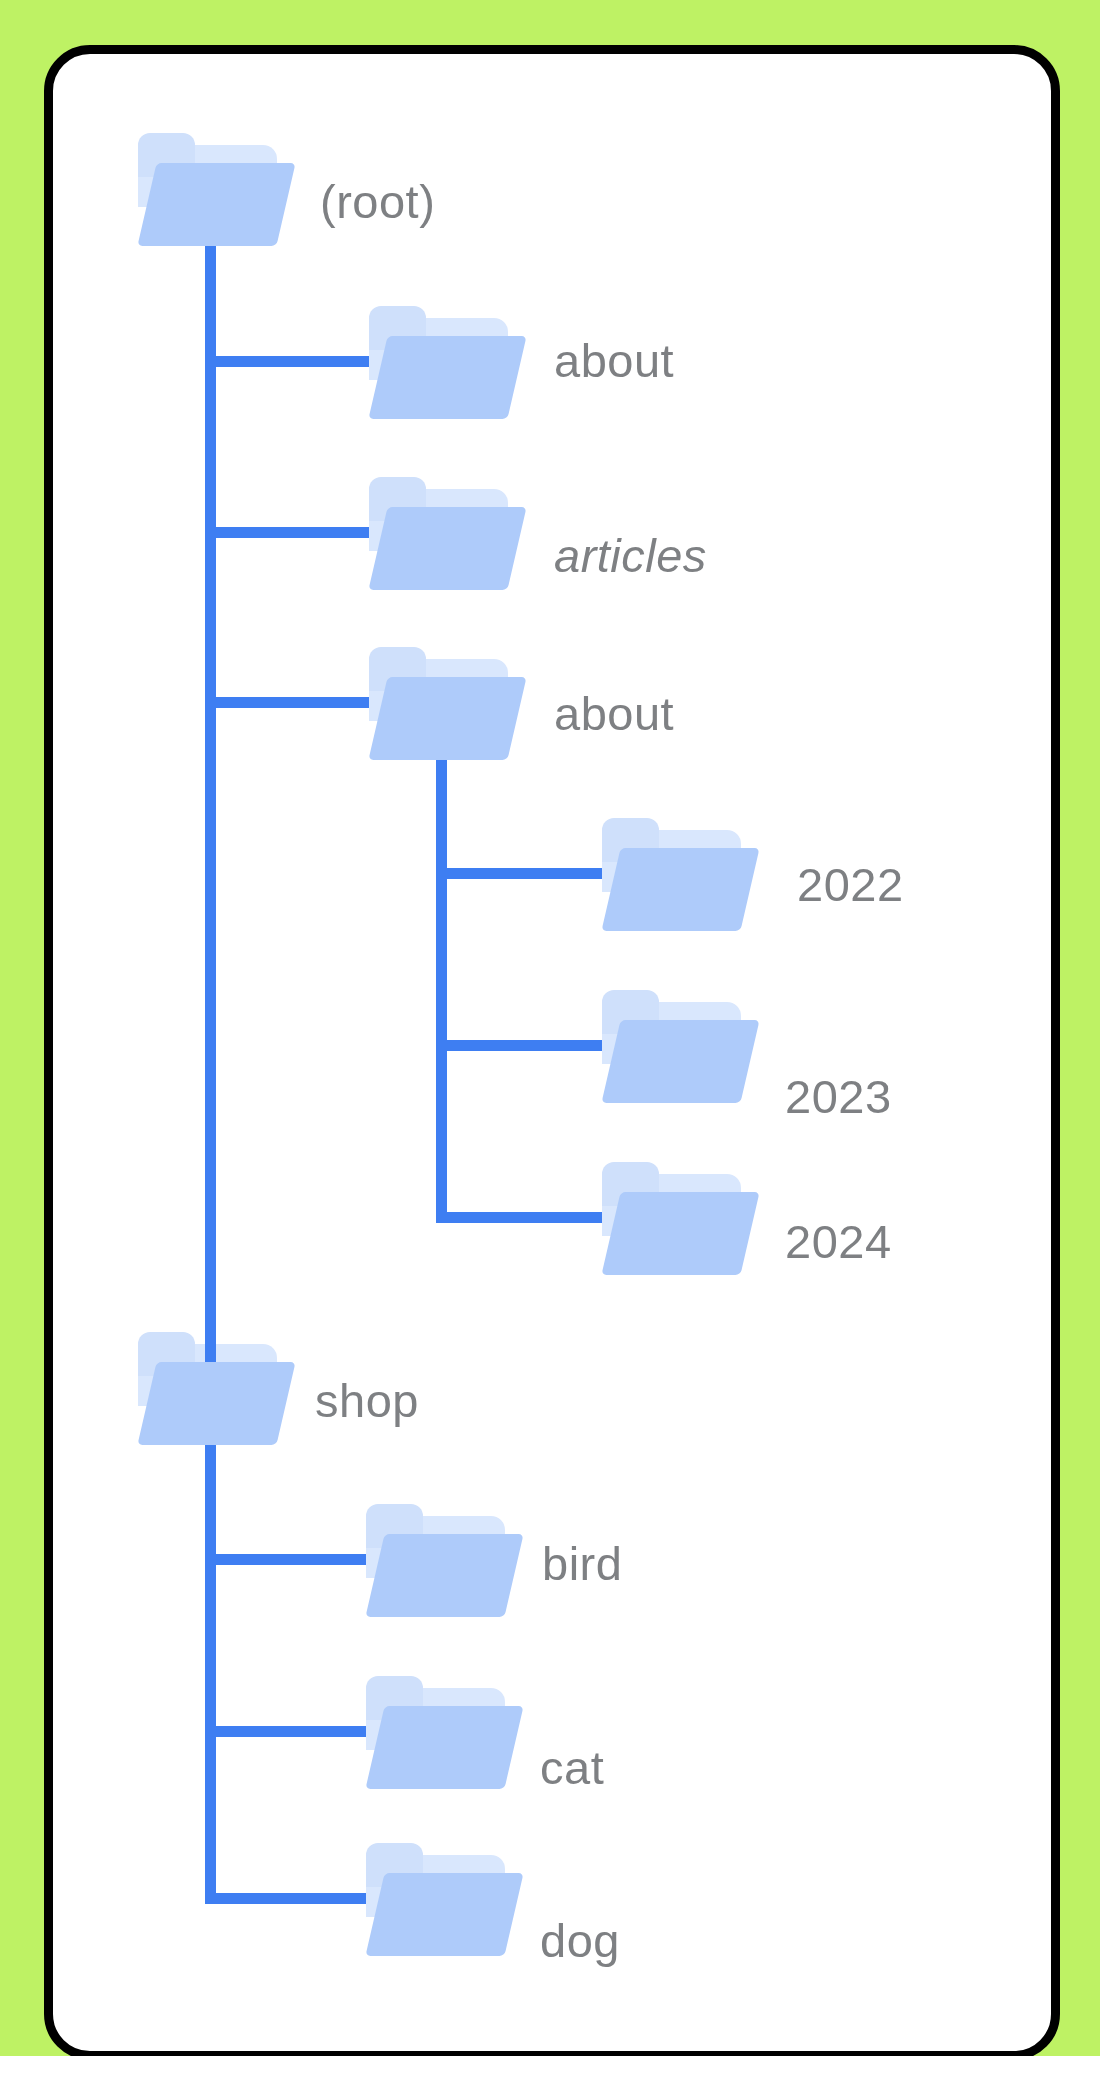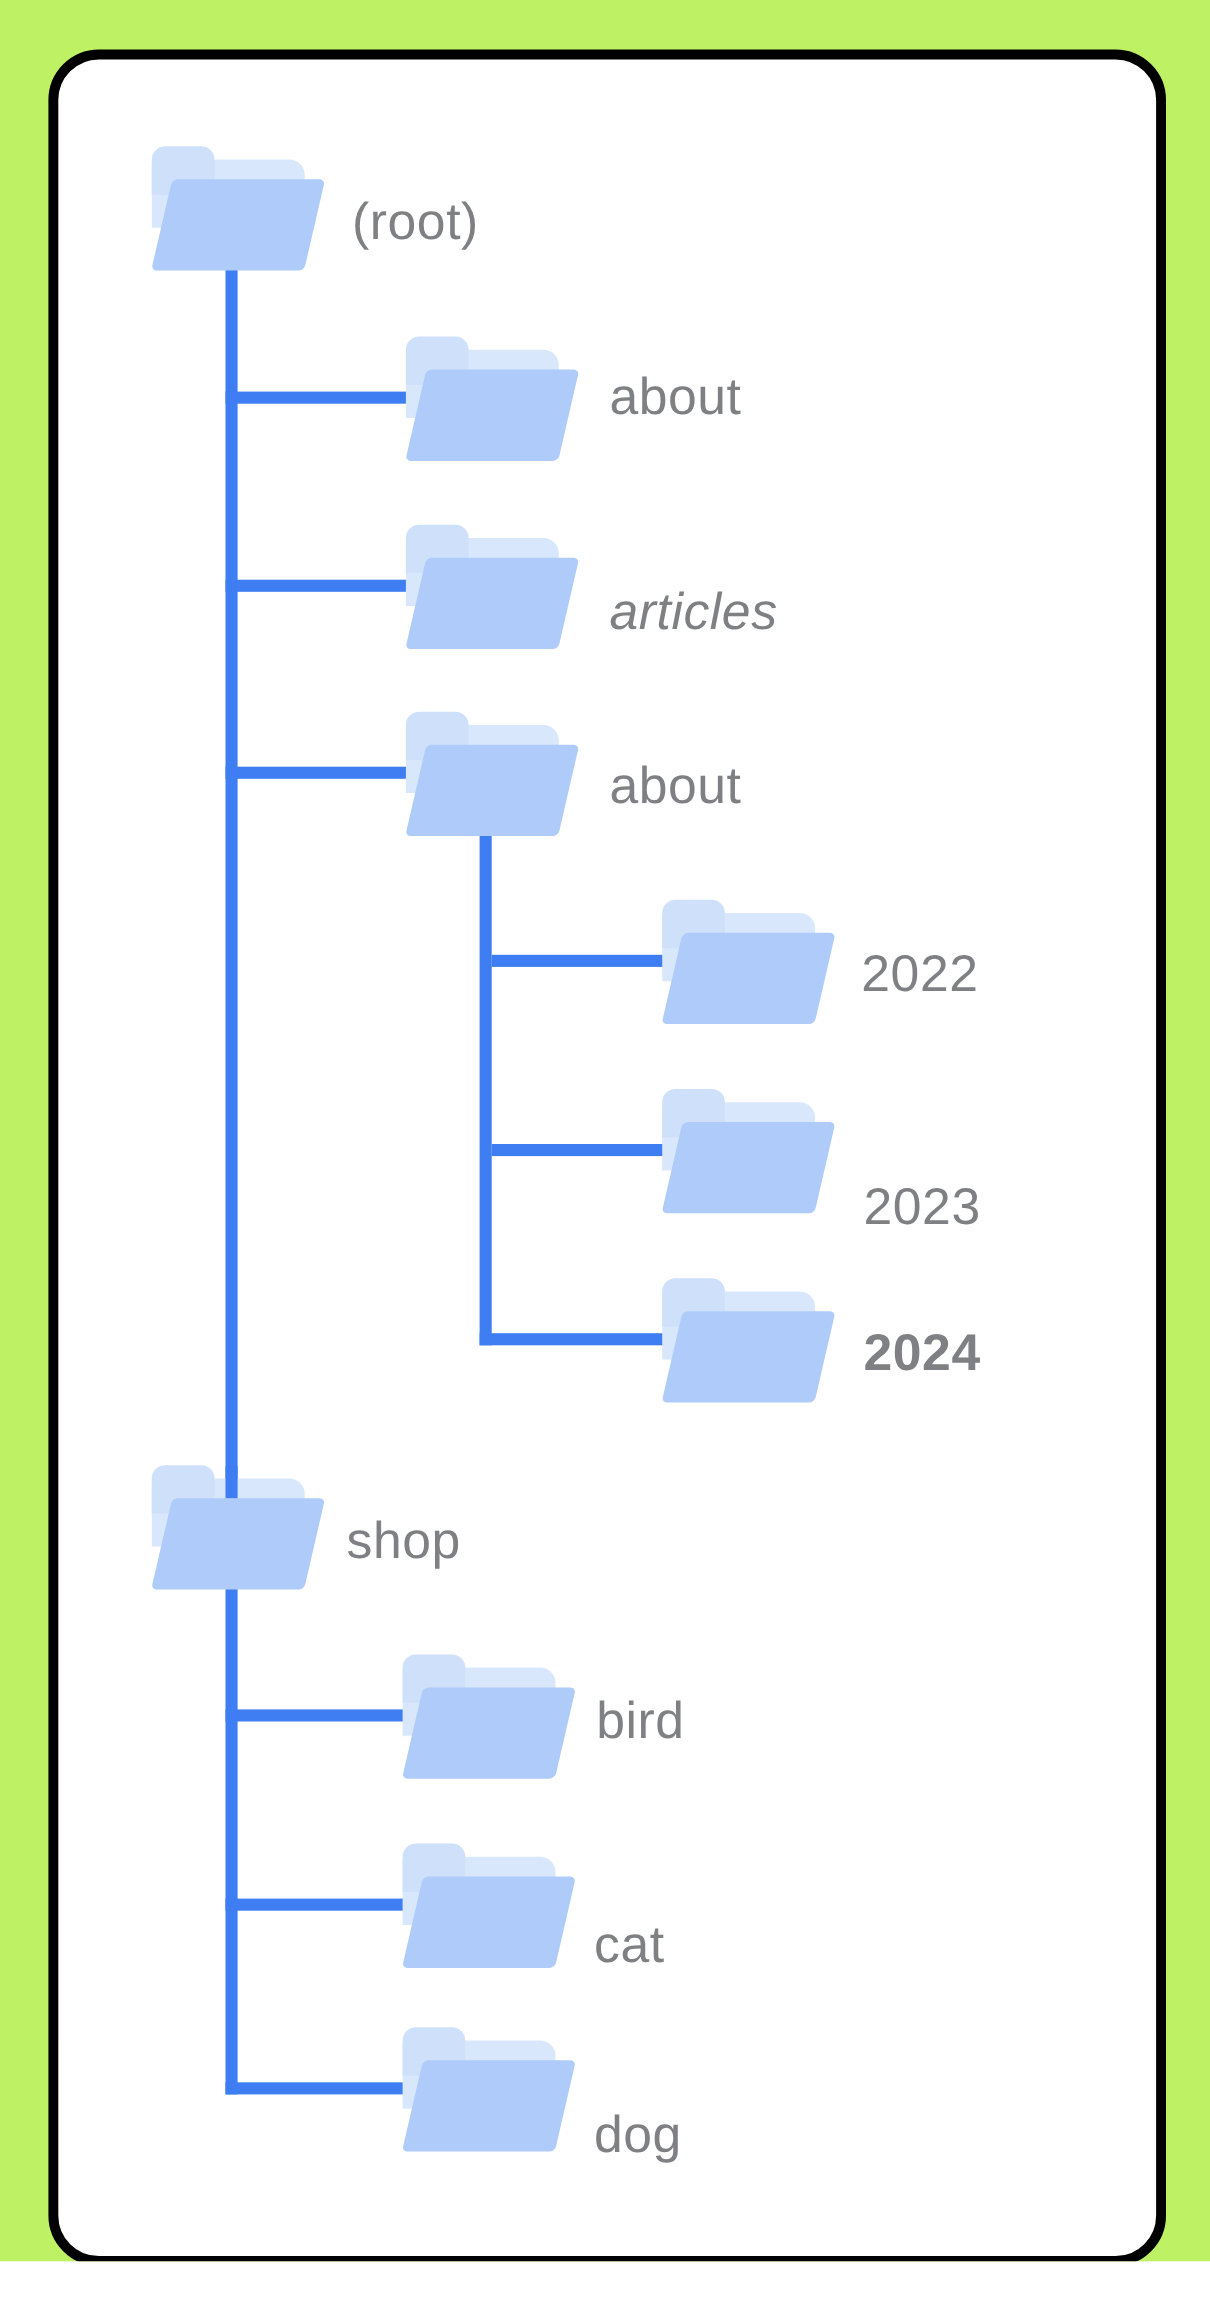--- a/index.html
+++ b/index.html
@@ -96,39 +96,39 @@
     </div>
     <div class="label" style="left:185px;top:67px;">about</div>
   </div>
 
   <div class="node" style="left:602px;top:818px;">
     <div class="folder">
       <div class="f-back"></div>
       <div class="f-tab"></div>
       <div class="f-front"></div>
     </div>
-    <div class="label" style="left:181px;top:67px;">2022</div>
+    <div class="label" style="left:195px;top:67px;">2022</div>
   </div>
 
   <div class="node" style="left:602px;top:990px;">
     <div class="folder">
       <div class="f-back"></div>
       <div class="f-tab"></div>
       <div class="f-front"></div>
     </div>
     <div class="label" style="left:183px;top:67px;margin-top:40px;">2023</div>
   </div>
 
   <div class="node" style="left:602px;top:1162px;">
     <div class="folder">
       <div class="f-back"></div>
       <div class="f-tab"></div>
       <div class="f-front"></div>
     </div>
-    <div class="label" style="left:183px;top:68px;font-weight:bold;">2024</div>
+    <div class="label" style="left:183px;top:80px;">2024</div>
   </div>
 
   <div class="node" style="left:138px;top:1332px;">
     <div class="folder">
       <div class="f-back"></div>
       <div class="f-tab"></div>
       <div class="f-front"></div>
     </div>
     <div class="label" style="left:177px;top:69px;">shop</div>
   </div>

